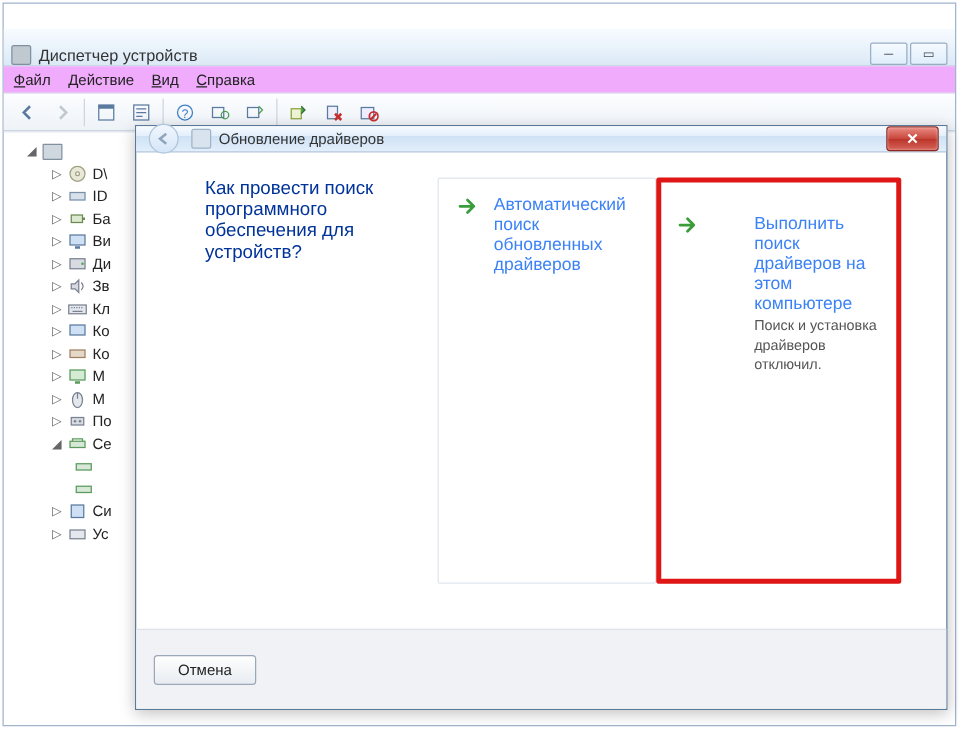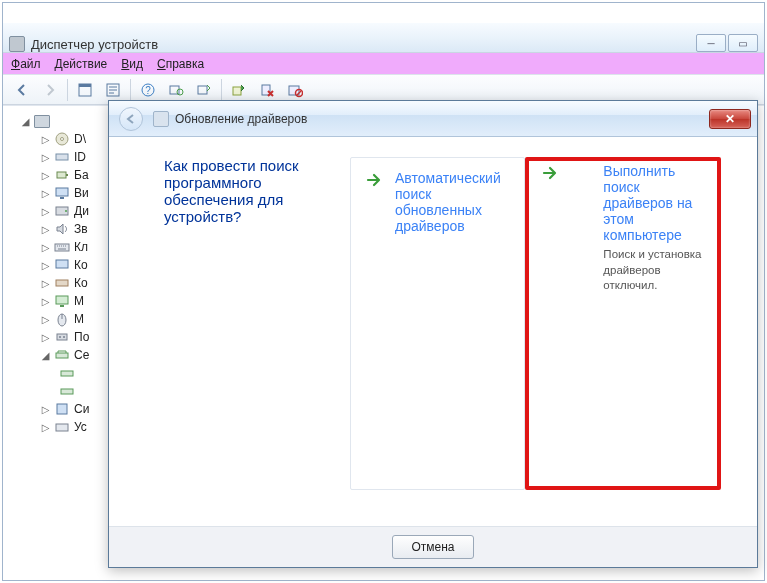--- a/index.html
+++ b/index.html
@@ -126,21 +126,21 @@
   .dialog {
     position:absolute;
     left:108px; top:100px;
     width:650px; height:468px;
     border:1px solid #5b7a99;
     background:#fff;
     box-shadow: 0 3px 12px rgba(0,0,0,0.25);
     display:flex; flex-direction:column;
   }
   .dlg-titlebar {
-    height:36px;
+    height:21px;
     background:linear-gradient(#f7fbff,#e2eefb 40%,#cfe2f5 41%,#e2eefb);
     display:flex;align-items:center;
     padding:0 6px 0 10px;
     border-bottom:1px solid #b0c4da;
   }
   .dlg-titlebar .back {
     width:24px;height:24px;border-radius:50%;
     background:linear-gradient(#f0f6fd,#d5e6f8);
     border:1px solid #b0c4da;
     display:flex;align-items:center;justify-content:center;
@@ -176,37 +176,37 @@
     border:1px solid #e0e6ee;
     border-radius:2px;
     padding:12px 16px 12px 14px;
     display:flex;
     gap:12px;
     margin-bottom:26px;
     position:relative;
   }
   .option-box.highlight {
     border:4px solid #e01515;
-    padding:2px 14px 10px 12px;
+    padding:24px 14px 10px 12px;
     gap:44px;
   }
   .opt-arrow {
     width:18px;height:18px;flex-shrink:0;
     display:flex;align-items:center;justify-content:center;
     margin-top:1px;
   }
   .opt-arrow svg { width:18px;height:18px; }
   .opt-text { flex:1; }
   .opt-title { color:#3b82f6; font-size:14px; margin-bottom:4px; }
   .opt-desc { color:#555; font-size:11.5px; line-height:1.35; }
   .dlg-footer {
-    height:41px;
+    height:64px;
     border-top:1px solid #dde3ea;
     background:#f0f2f6;
-    display:flex;align-items:center;justify-content:center;
+    display:flex;align-items:center;justify-content:flex-start;
     padding:0 14px;
   }
   .dlg-btn {
     min-width:82px;height:24px;
     background:linear-gradient(#fefefe,#e8ecf1);
     border:1px solid #9aa8b8;
     border-radius:3px;
     font-size:12px;color:#222;
     display:flex;align-items:center;justify-content:center;
   }

